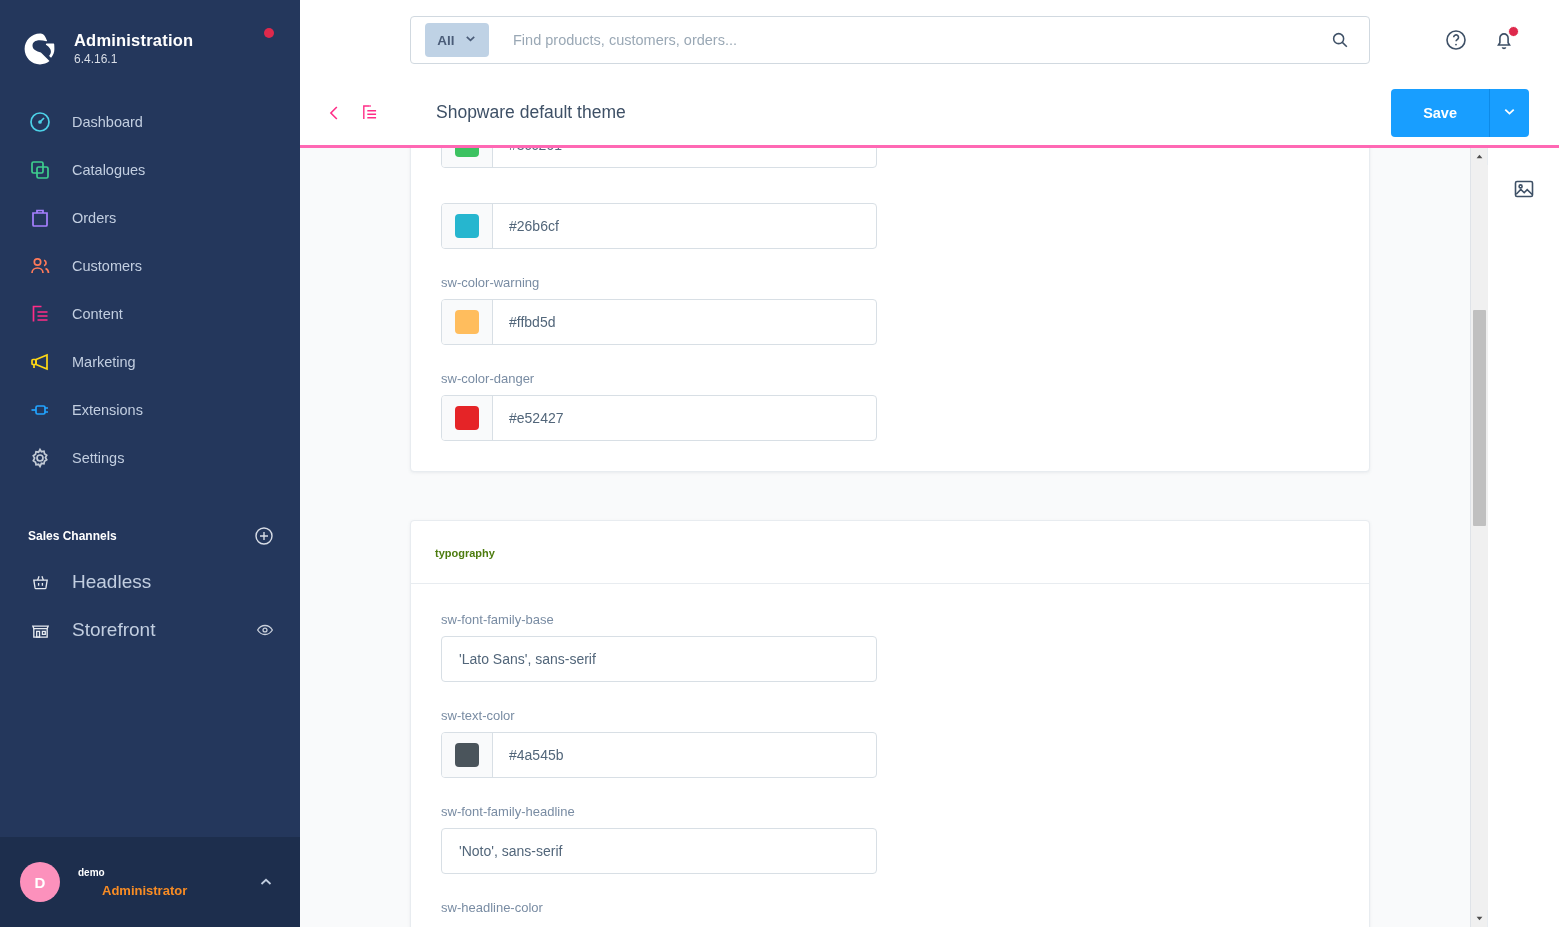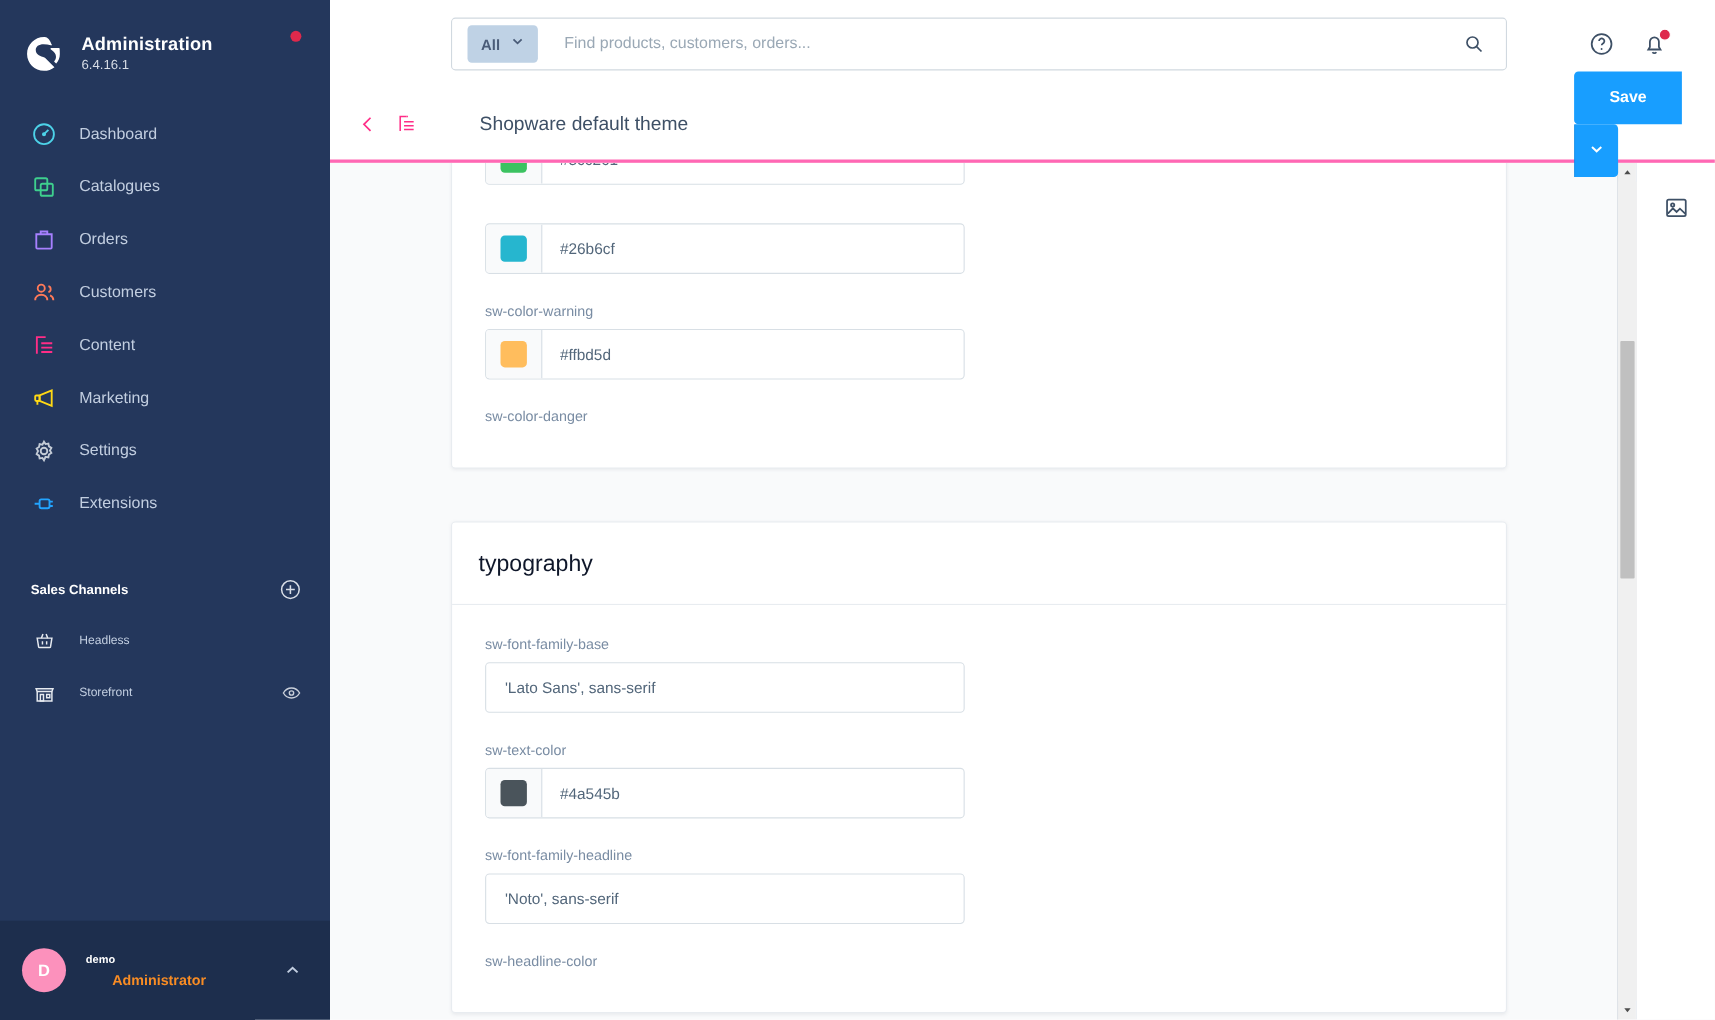--- a/index.html
+++ b/index.html
@@ -50,21 +50,21 @@
   }
   .sb-section-title { color: #ffffff; font-size: 12px; font-weight: bold; }
   .sb-plus { width: 20px; height: 20px; cursor: pointer; }
 
   .sb-ch-item {
     display: flex; align-items: center;
     height: 48px; padding-left: 26px; padding-right: 26px;
     cursor: pointer;
   }
   .sb-ch-ico { width: 28px; height: 28px; flex: 0 0 28px; margin-right: 18px; display: flex; align-items: center; justify-content: center; }
-  .sb-ch-label { color: #c2cee0; font-size: 11px; flex: 1; }
+  .sb-ch-label { color: #c2cee0; font-size: 19px; flex: 1; }
   .sb-eye { width: 18px; height: 18px; opacity: .85; }
 
   .sb-spacer { flex: 1; }
   .sb-collapse {
     display: flex; align-items: center;
     height: 48px; padding-left: 26px; cursor: pointer;
     margin-bottom: 16px;
   }
   .sb-collapse-ico { width: 26px; height: 26px; flex: 0 0 26px; margin-right: 20px; }
   .sb-collapse-label { color: #c2cee0; font-size: 14.5px; }
@@ -131,21 +131,21 @@
     height: 68px; background: #ffffff;
     display: flex; align-items: center;
     padding: 0 30px 0 22px;
     flex: 0 0 68px;
     border-bottom: 3px solid #ff68b4;
     position: relative; z-index: 5;
   }
   .ph-back { width: 26px; height: 26px; cursor: pointer; display: flex; align-items: center; justify-content: center; }
   .ph-icon2 { width: 26px; height: 26px; cursor: pointer; margin-left: 8px; display: flex; align-items: center; justify-content: center; }
   .ph-title { font-size: 17.5px; color: #3e5066; margin-left: 54px; font-weight: normal; }
-  .ph-right { margin-left: auto; display: flex; flex-direction: column; }
+  .ph-right { margin-left: auto; display: flex; }
   .btn-save {
     height: 48px; background: #189eff; color: #ffffff;
     border: none; border-radius: 4px 0 0 4px;
     padding: 0 32px; font-size: 14.5px; font-weight: bold;
     font-family: "Liberation Sans", sans-serif; cursor: pointer;
   }
   .btn-save-caret {
     height: 48px; width: 40px; background: #189eff;
     border: none; border-left: 1px solid #0d8ae8; border-radius: 0 4px 4px 0;
     display: flex; align-items: center; justify-content: center; cursor: pointer;
@@ -165,21 +165,21 @@
 
   .card {
     background: #ffffff;
     border: 1px solid #e8ecf0;
     border-radius: 4px;
     box-shadow: 0 1px 3px rgba(120,134,150,.12);
     margin-bottom: 48px;
     width: 960px;
   }
   .card-head { padding: 26px 30px 24px 24px; border-bottom: 1px solid #e8ecf0; }
-  .card-title { font-size: 21px; color: #0f172a; font-weight: normal; }
+  .card-title { font-size: 11px; color: #4d7c0f; font-weight: bold; }
   .card-body { padding: 28px 30px 30px 30px; }
 
   .field-grid { display: flex; flex-wrap: wrap; column-gap: 28px; row-gap: 26px; }
   .field { width: 436px; }
   .field-label { display: block; font-size: 13px; color: #798ca3; margin-bottom: 9px; }
   .field-box {
     height: 46px; border: 1px solid #d8dfe5; border-radius: 4px;
     display: flex; align-items: stretch; background: #ffffff; overflow: hidden;
   }
   .swatch-cell {
@@ -305,37 +305,37 @@
           <path d="M8 9.5L19 5v14L8 14.5z"></path>
             <rect x="4" y="9.5" width="4" height="5" rx="1"></rect>
           <path d="M6 14.5V18"></path>
         </svg>
       </span>
       <span class="sb-label">Marketing</span>
     </div>
 
     <div class="sb-item">
       <span class="sb-ico">
-        <svg viewBox="0 0 24 24" width="24" height="24" fill="none" stroke="#c3cbd6" stroke-width="1.7">
-          <circle cx="12" cy="12" r="3"></circle>
-          <path d="M12 3.5l1.4 2.2 2.6-.5.5 2.6 2.2 1.4-1.3 2.3 1.3 2.3-2.2 1.4-.5 2.6-2.6-.5L12 20.5l-1.4-2.2-2.6.5-.5-2.6-2.2-1.4L6.6 12 5.3 9.7l2.2-1.4.5-2.6 2.6.5z"></path>
-        </svg>
-      </span>
-      <span class="sb-label">Settings</span>
-    </div>
-
-    <div class="sb-item">
-      <span class="sb-ico">
         <svg viewBox="0 0 24 24" width="24" height="24" fill="none" stroke="#22a4ff" stroke-width="1.7">
           <rect x="8" y="8" width="9" height="8" rx="1.5"></rect>
             <path d="M3.5 12H8"></path>
           <path d="M17 10h3M17 14h3"></path>
         </svg>
       </span>
       <span class="sb-label">Extensions</span>
+    </div>
+
+    <div class="sb-item">
+      <span class="sb-ico">
+        <svg viewBox="0 0 24 24" width="24" height="24" fill="none" stroke="#c3cbd6" stroke-width="1.7">
+          <circle cx="12" cy="12" r="3"></circle>
+          <path d="M12 3.5l1.4 2.2 2.6-.5.5 2.6 2.2 1.4-1.3 2.3 1.3 2.3-2.2 1.4-.5 2.6-2.6-.5L12 20.5l-1.4-2.2-2.6.5-.5-2.6-2.2-1.4L6.6 12 5.3 9.7l2.2-1.4.5-2.6 2.6.5z"></path>
+        </svg>
+      </span>
+      <span class="sb-label">Settings</span>
     </div>
   </nav>
 
   <div class="sb-section">
     <span class="sb-section-title">Sales Channels</span>
     <span class="sb-plus">
       <svg viewBox="0 0 20 20" width="20" height="20" fill="none" stroke="#d8dde6" stroke-width="1.4">
         <circle cx="10" cy="10" r="8"></circle>
           <path d="M10 6v8M6 10h8"></path>
       </svg>
@@ -486,20 +486,26 @@
                 <div class="field-box">
                   <span class="swatch-cell">
                     <span class="swatch" style="background:#ffbd5d"></span>
                   </span>
                   <input class="field-val" type="text" value="#ffbd5d" style="">
                 </div>
               </div>
 
               <div class="field">
                 <label class="field-label">sw-color-danger</label>
+                <div class="field-box">
+                  <span class="swatch-cell">
+                    <span class="swatch" style="background:#e52427"></span>
+                  </span>
+                  <input class="field-val" type="text" value="#e52427" style="">
+                </div>
               </div>
 
             </div>
           </div>
         </section>
 
         <section class="card">
           <div class="card-head">
             <h2 class="card-title">typography</h2>
           </div>

